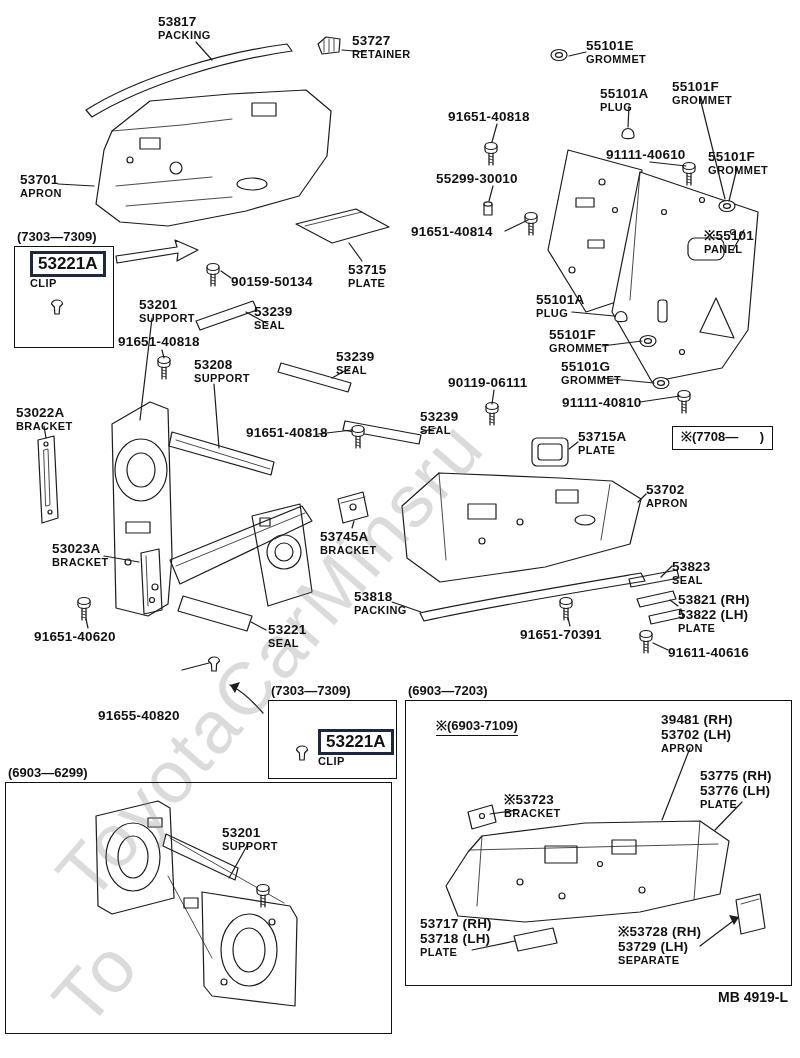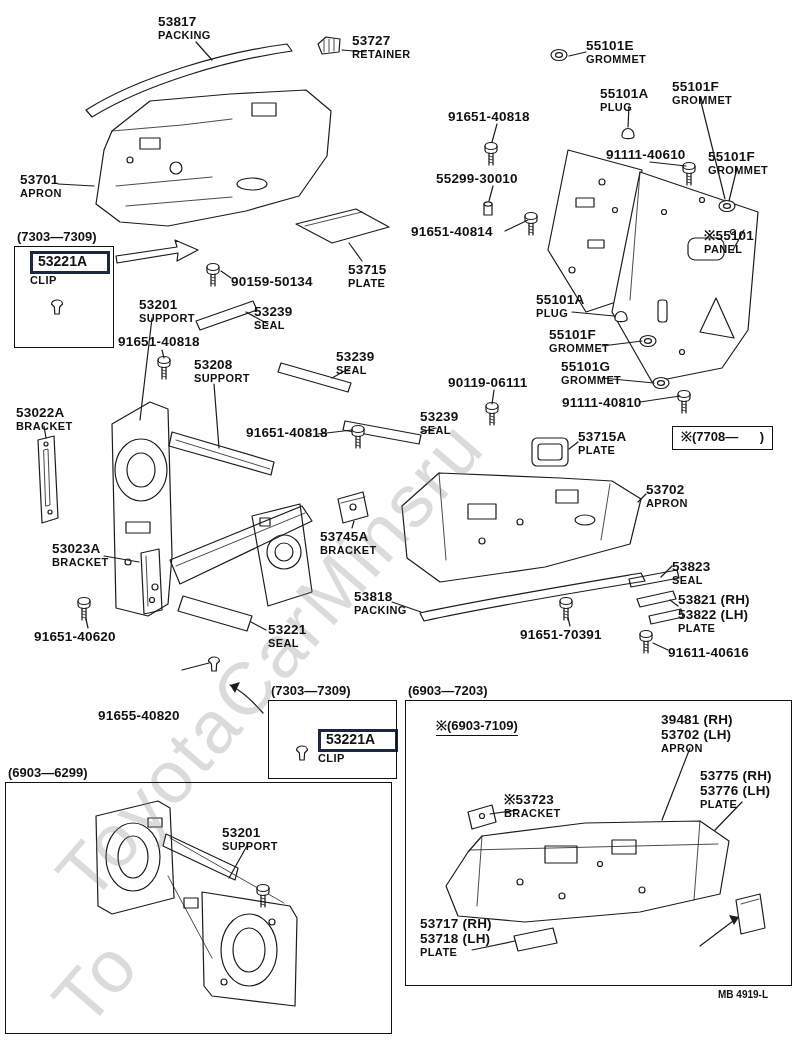--- a/index.html
+++ b/index.html
@@ -14,26 +14,26 @@
   #watermark,#watermark2{position:absolute;z-index:3;font-size:74px;font-weight:400;
     color:var(--wm,#8a8a8a);opacity:0.30;letter-spacing:3px;white-space:nowrap;
     transform-origin:0 0;transform:rotate(-49deg);pointer-events:none;}
   #label-layer{position:absolute;left:0;top:0;width:100%;height:100%;z-index:4;}
   .lbl{position:absolute;line-height:1.12;white-space:pre;}
   .lbl .num{font-size:13.5px;font-weight:700;letter-spacing:0.2px;}
   .lbl .sub{font-size:11px;font-weight:700;letter-spacing:0.4px;}
   .lbl .cap{font-size:13px;font-weight:600;}
   .lbl.underline .cap{border-bottom:1.5px solid #111;padding-bottom:1px;}
   .lbl.bordered{border:1.5px solid #111;padding:3px 8px 4px 8px;background:#fff;}
-  .lbl .boxnum{display:inline-block;font-size:14px;font-weight:700;
-    border:3px solid var(--hl,#1c2742);padding:0 20px 1px 5px;background:#fff;}
+  .lbl .boxnum{display:inline-block;font-size:17px;font-weight:700;
+    border:3px solid var(--hl,#1c2742);padding:0 5px 1px 5px;background:#fff;}
   .region-box{position:absolute;border:1.5px solid #111;z-index:4;}
   .region-caption{position:absolute;top:-18px;left:2px;font-size:13px;font-weight:600;
     white-space:pre;background:#fff;padding-right:4px;}
-  #footer-code{position:absolute;left:718px;top:989px;z-index:4;font-size:10px;font-weight:600;}
+  #footer-code{position:absolute;left:718px;top:989px;z-index:4;font-size:14px;font-weight:600;}
 </style>
 </head>
 <body>
 
 <div id="stage">
 
   <div id="watermark" style="left:40px;top:860px;">ToyotaCarMinsru</div>
   <div id="watermark2" style="left:36px;top:986px;">To</div>
 
   <svg id="art" width="800" height="1058" viewBox="0 0 800 1058" xmlns="http://www.w3.org/2000/svg">
@@ -327,20 +327,21 @@
       <div class="lbl" style="left: 520px; top: 627px;"><div class="num">91651-70391</div></div>
       <div class="lbl" style="left: 668px; top: 645px;"><div class="num">91611-40616</div></div>
       <div class="lbl" style="left: 98px; top: 663px; margin-top: 45px;"><div class="num">91655-40820</div></div>
       <div class="lbl boxed" style="left: 318px; top: 729px;"><div class="boxnum">53221A</div><div class="sub">CLIP</div></div>
       <div class="lbl underline" style="left: 436px; top: 719px;"><div class="cap">※(6903-7109)</div></div>
       <div class="lbl" style="left: 661px; top: 712px;"><div class="num">39481 (RH)</div><div class="num">53702 (LH)</div><div class="sub">APRON</div></div>
       <div class="lbl" style="left: 700px; top: 768px;"><div class="num">53775 (RH)</div><div class="num">53776 (LH)</div><div class="sub">PLATE</div></div>
       <div class="lbl" style="left: 504px; top: 792px;"><div class="num">※53723</div><div class="sub">BRACKET</div></div>
       <div class="lbl" style="left: 222px; top: 825px;"><div class="num">53201</div><div class="sub">SUPPORT</div></div>
       <div class="lbl" style="left: 420px; top: 916px;"><div class="num">53717 (RH)</div><div class="num">53718 (LH)</div><div class="sub">PLATE</div></div>
+      <div class="lbl" style="left: 618px; top: 924px;"><div class="num">※53728 (RH)</div><div class="num">53729 (LH)</div><div class="sub">SEPARATE</div></div>
     </div>
 
   <div id="footer-code">MB 4919-L</div>
 
 <div class="region-box" style="left: 14px; top: 246px; width: 98px; height: 100px;">
       <span class="region-caption">(7303—7309)</span>
     </div>
     <div class="region-box" style="left: 268px; top: 700px; width: 127px; height: 77px;">
       <span class="region-caption">(7303—7309)</span>
     </div>

